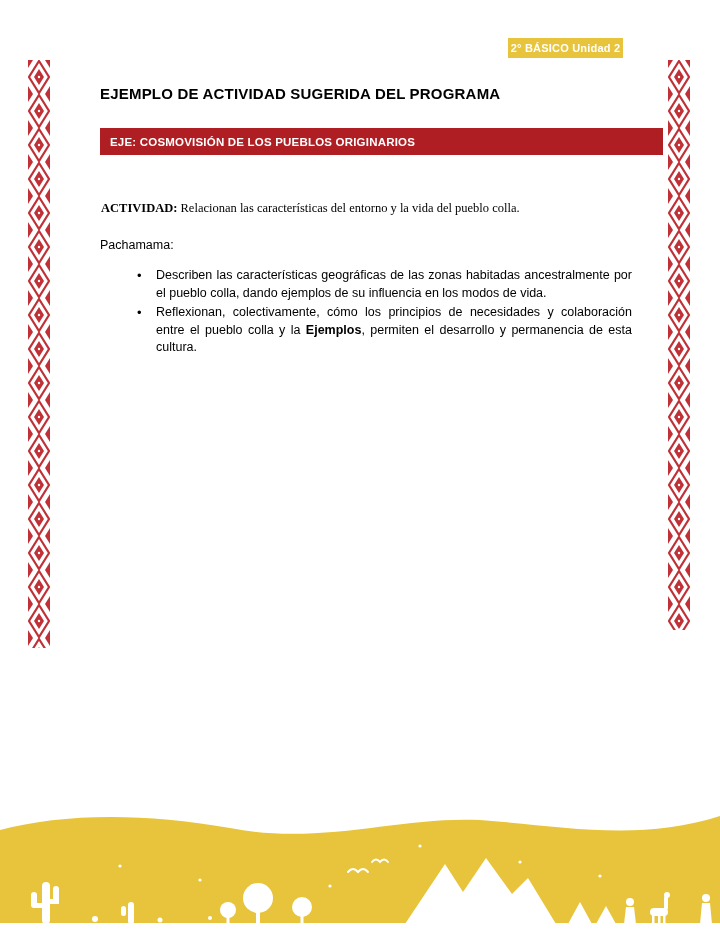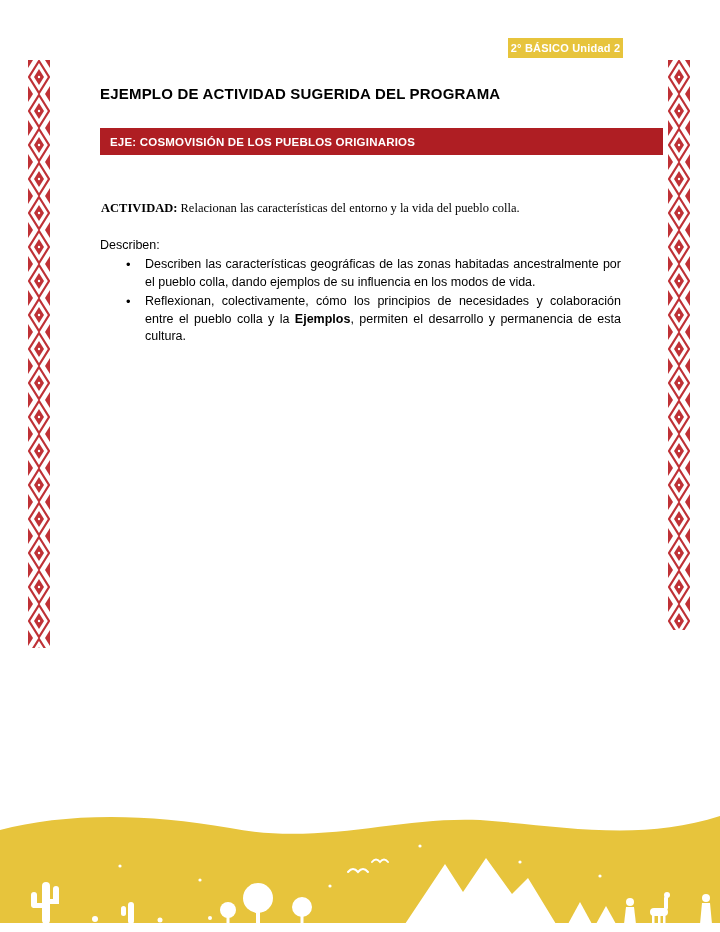--- a/index.html
+++ b/index.html
@@ -28,21 +28,21 @@
     position:absolute; top:199px; left:100px; width:521px; margin:1px;
     font-size:12.5px; line-height:17px;font-family:Liberation Serif, serif;
   }
   .activity-line strong { font-weight:bold; }
   .examples-heading {
     position:absolute; top:237px; left:100px; margin:0;
     font-size:12.5px; line-height:17px;
   }
   .examples-list {
     position:absolute; top:256px; left:100px; width:521px;
-    margin:0; padding:0; list-style:none;
+    margin:11px; padding:0; list-style:none;
   }
   .examples-list li {
     position:relative; padding-left:45px; margin:0 0 2px 0;
     font-size:12.5px; line-height:17.5px; text-align:justify;
   }
   .examples-list li::before {
     content:"\2022"; position:absolute; left:26px; top:0;
     font-size:13px;
   }
   .side-border { position:absolute; display:block; }
@@ -86,21 +86,21 @@
   </div>
 
   <h1 class="page-title">EJEMPLO DE ACTIVIDAD SUGERIDA DEL PROGRAMA</h1>
 
   <div class="eje-banner">
     <span>EJE: COSMOVISIÓN DE LOS PUEBLOS ORIGINARIOS</span>
   </div>
 
   <p class="activity-line"><strong>ACTIVIDAD:</strong> <span>Relacionan las características del entorno y la vida del pueblo colla.</span></p>
 
-  <p class="examples-heading">Describen:</p>
+  <p class="examples-heading">Pachamama:</p>
 
   <ul class="examples-list">
     <li><span>Describen las características geográficas de las zonas habitadas ancestralmente por el pueblo colla, dando ejemplos de su influencia en los modos de vida.</span></li>
     <li><span>Reflexionan, colectivamente, cómo los principios de necesidades y colaboración entre el pueblo colla y la </span><strong>Ejemplos</strong><span>, permiten el desarrollo y permanencia de esta cultura.</span></li>
   </ul>
 
   <svg class="footer-graphic" width="720" height="130" viewBox="0 0 720 130" aria-hidden="true">
     <path fill="#e7c43c" d="M0,28 C60,12 140,10 230,26 C320,44 400,14 480,18 C560,24 640,40 720,14 L720,130 L0,130 Z"></path>
     <g fill="#ffffff">
       <rect x="0" y="121" width="720" height="9"></rect>

